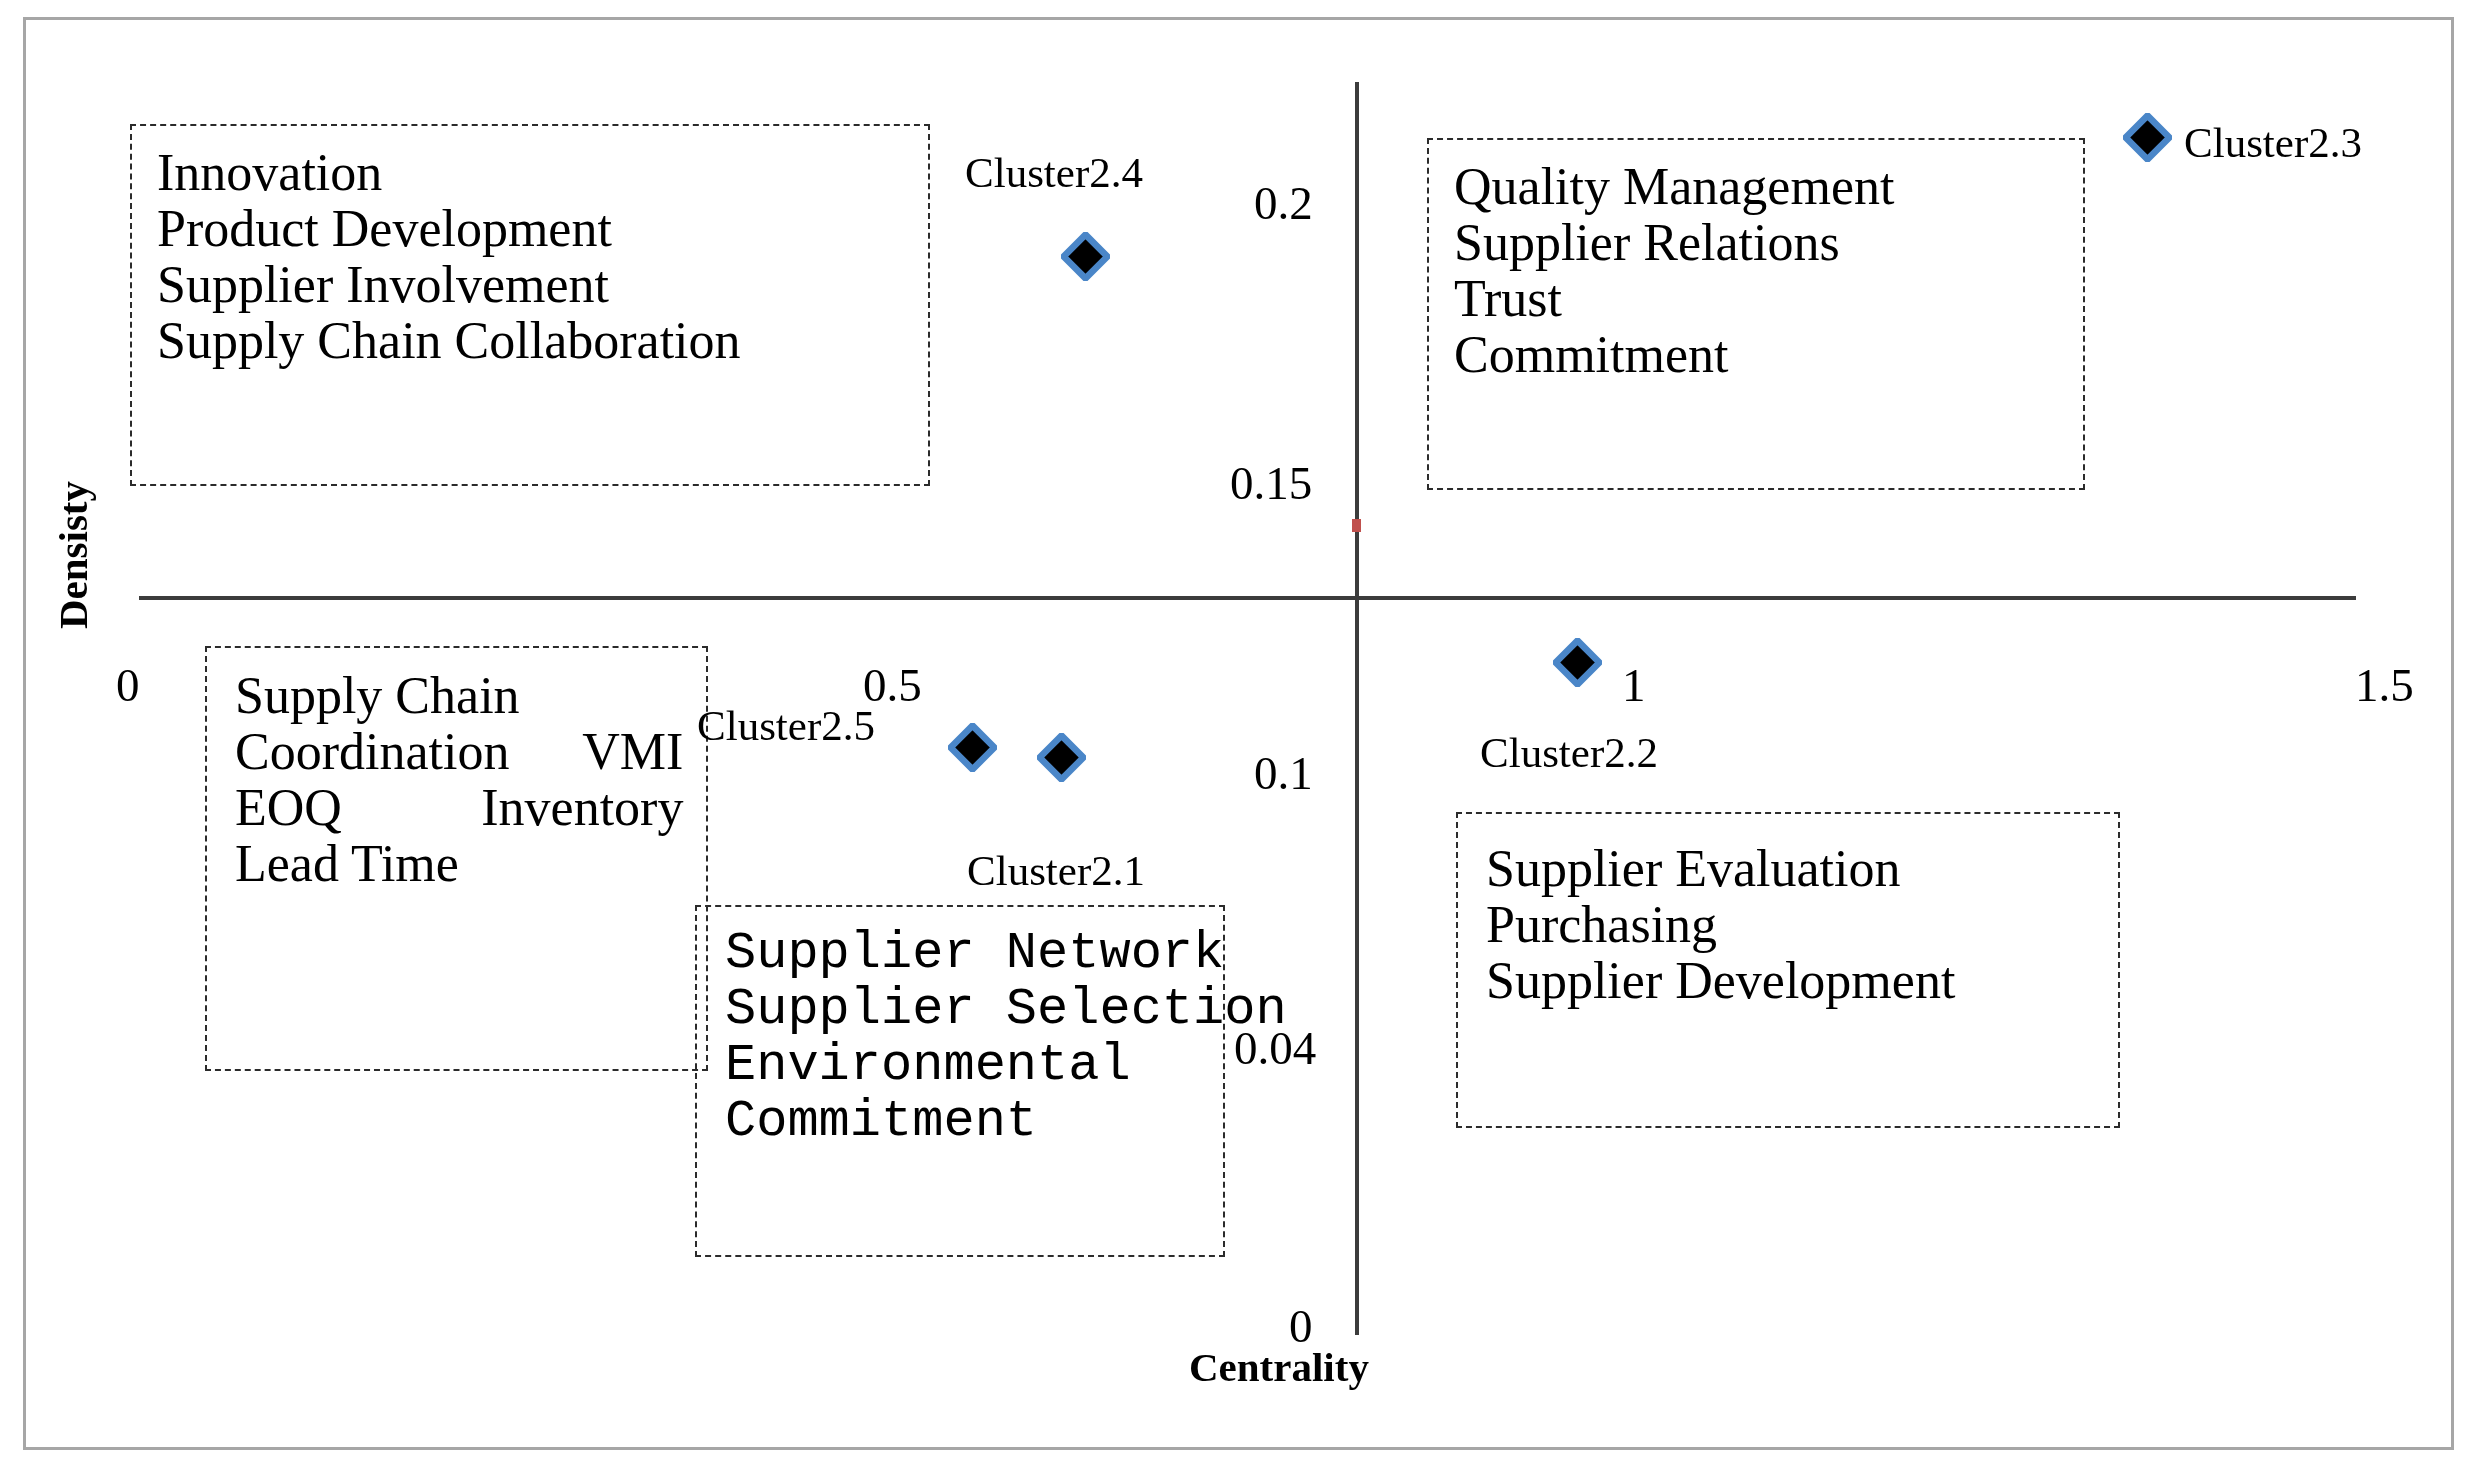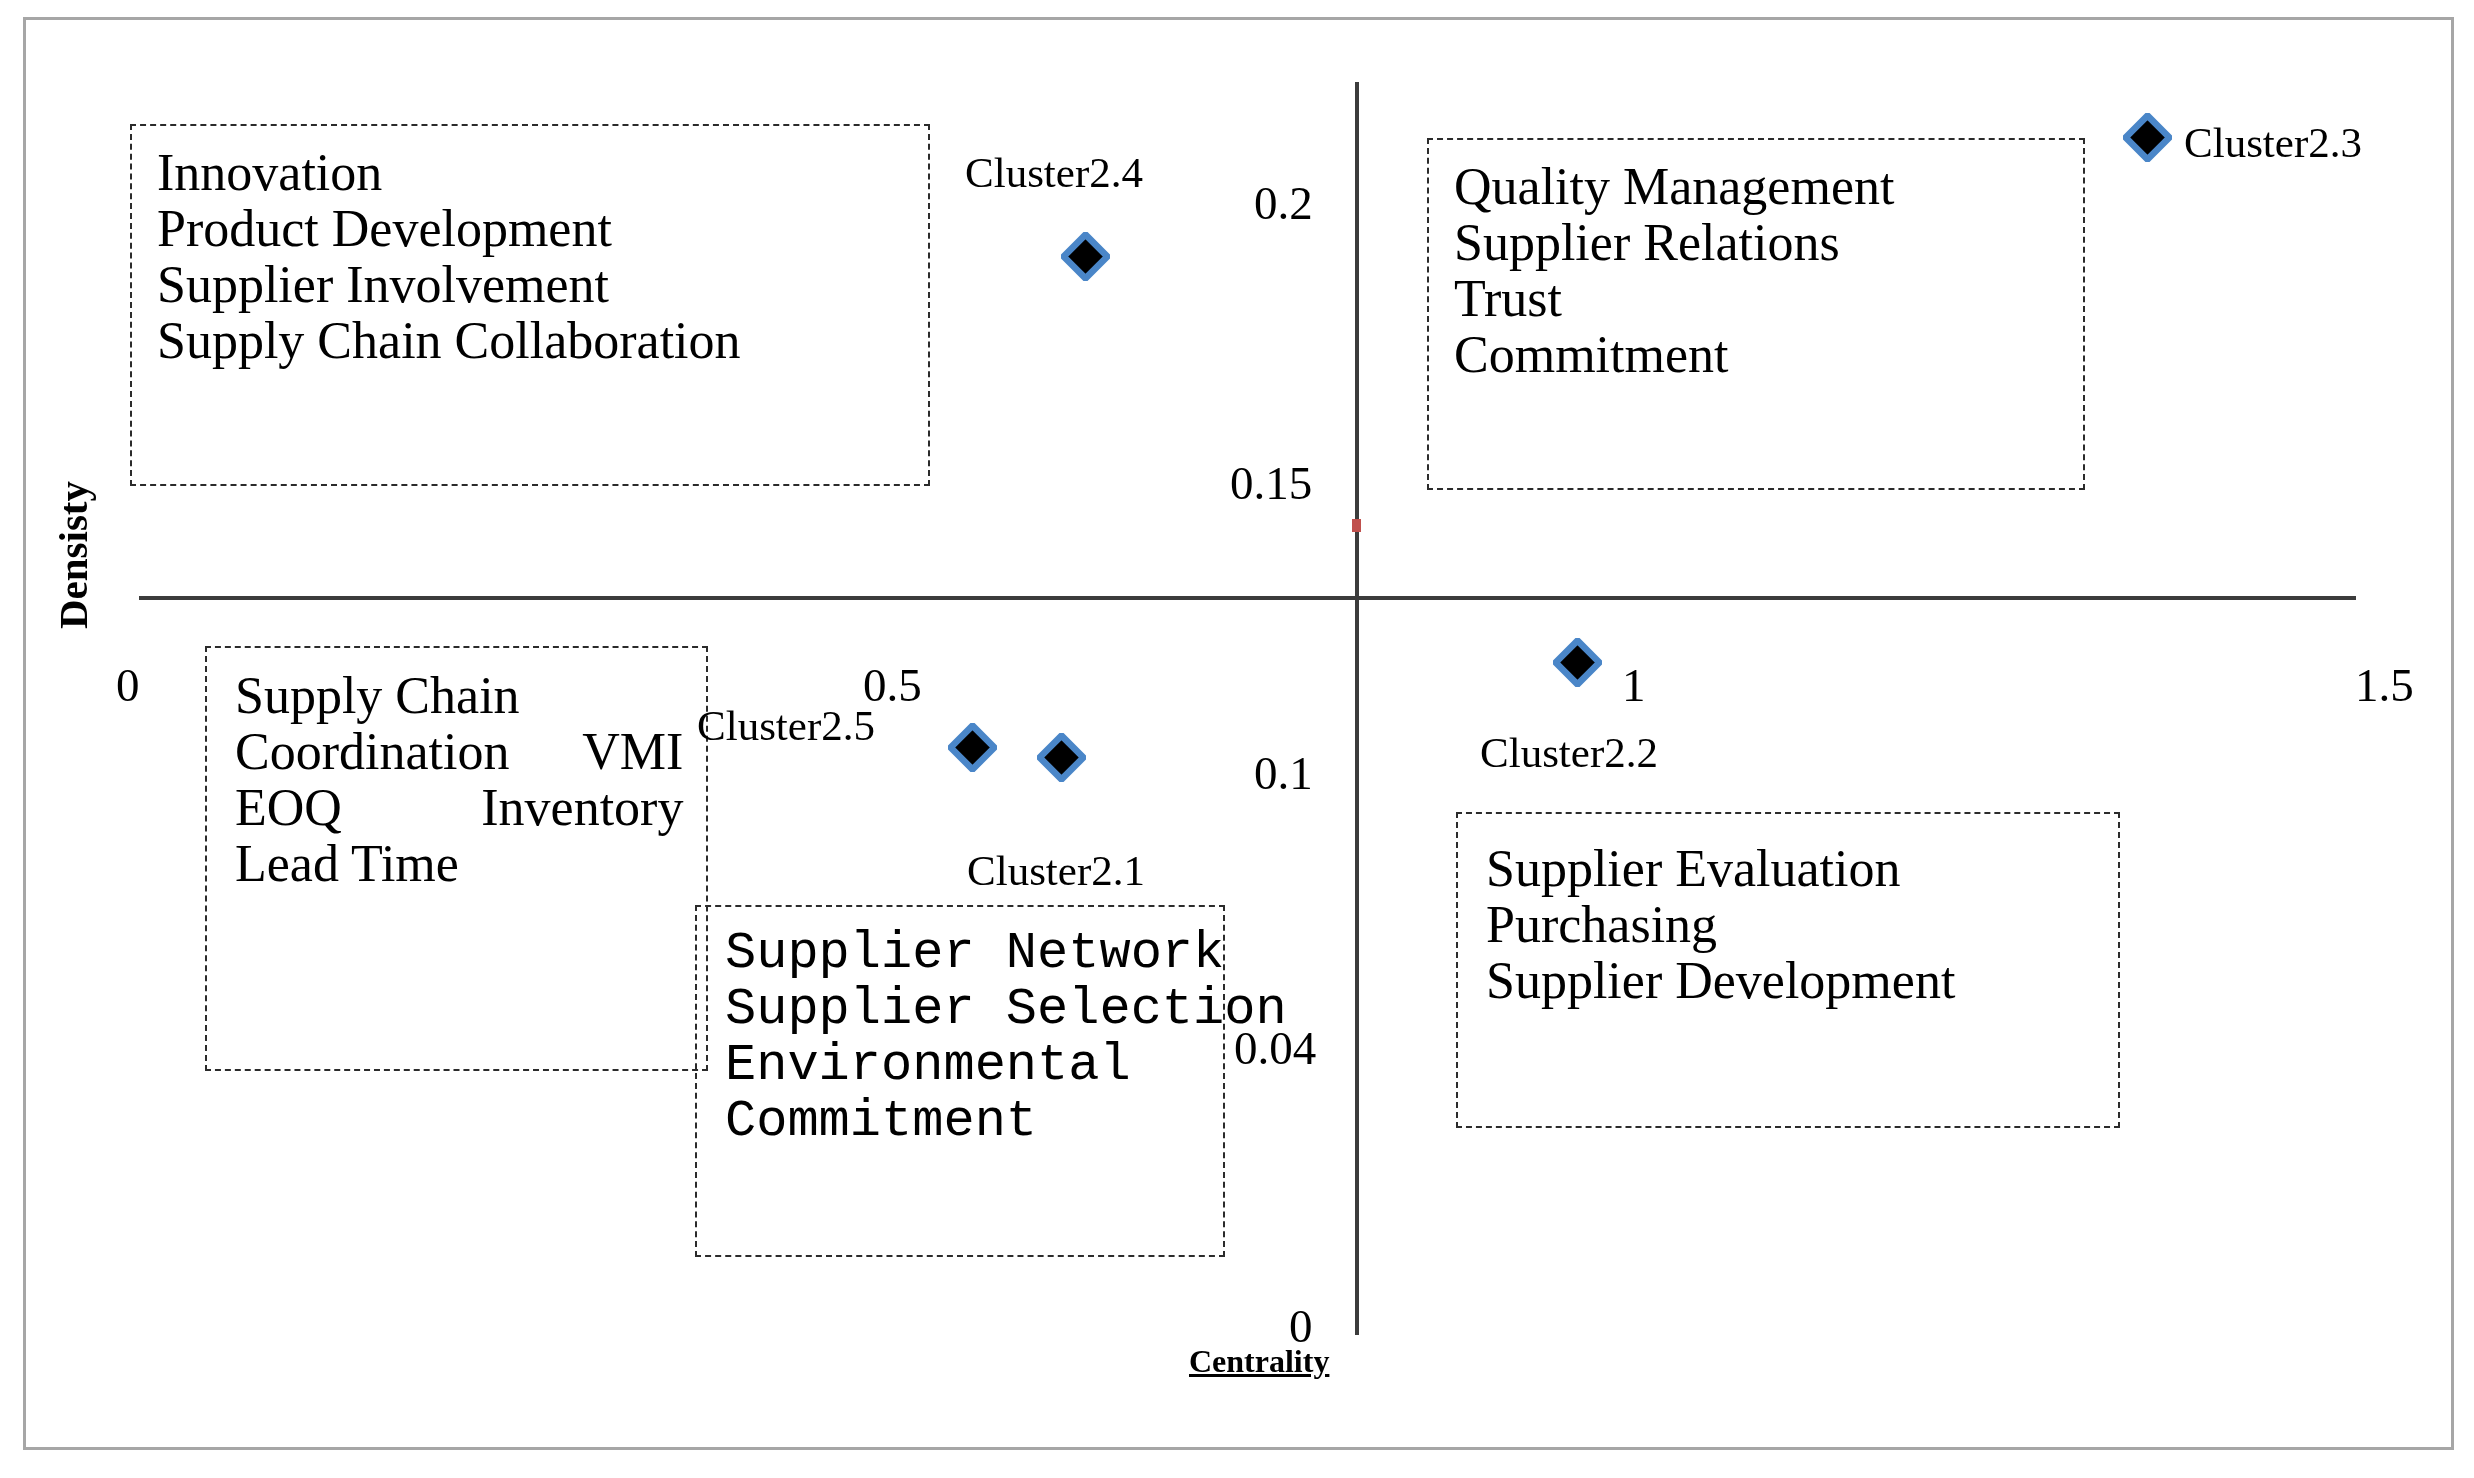--- a/index.html
+++ b/index.html
@@ -69,24 +69,23 @@
     transform-origin: center center;
     font-size: 41px;
     font-weight: bold;
     letter-spacing: 0px;
     white-space: nowrap;
   }
   .axis-title-x {
     position: absolute;
     left: 1189px;
     top: 1343px;
-    font-size: 32px;
+    font-size: 41px;
     font-weight: bold;
     white-space: nowrap;
-    text-decoration: underline;
   }
 
   
   .tick {
     position: absolute;
     font-size: 47px;
     white-space: nowrap;
     line-height: 1;
     margin-top: 14px;
   }

